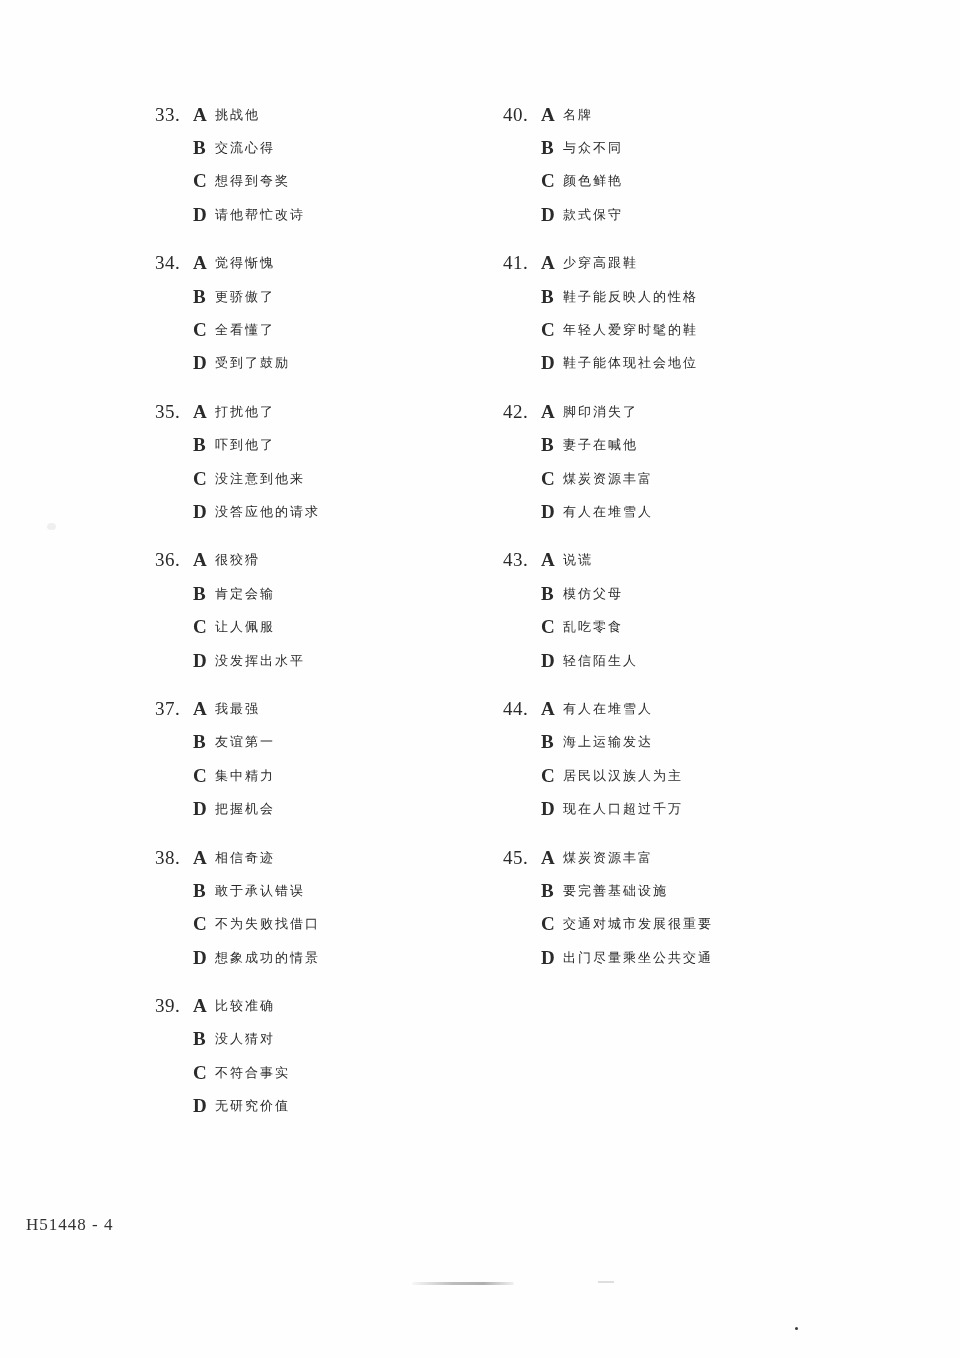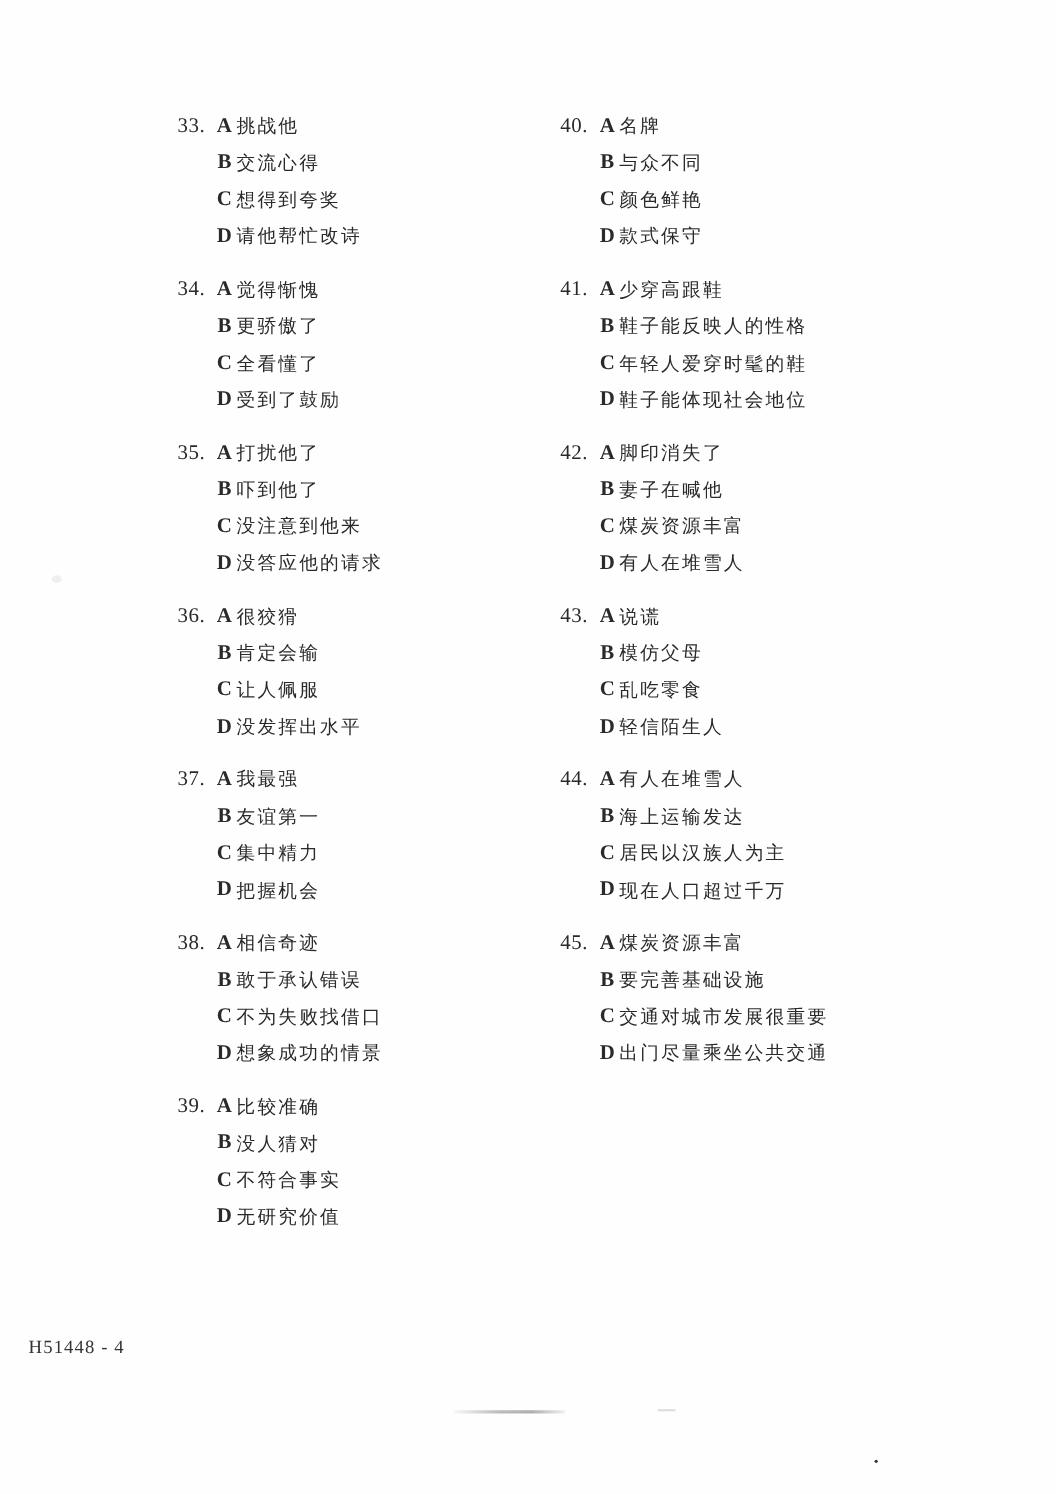--- a/index.html
+++ b/index.html
@@ -15,21 +15,21 @@
     font-family: "Liberation Serif", "DejaVu Serif", serif;
     color: #2a2a2a;
     overflow: hidden;
   }
   .col {
     position: absolute;
     top: 98px;
   }
   .col-left  { left: 155px; width: 345px; }
   .col-right { left: 503px; width: 420px; }
-  .question { margin: 0 0 15px 0; text-align: center; }
+  .question { margin: 0 0 15px 0; }
   .opt-row {
     display: flex;
     align-items: center;
     height: 33.4px;
     font-size: 19px;
     white-space: nowrap;
   }
   .qnum {
     width: 38px;
     flex: 0 0 38px;
@@ -37,21 +37,21 @@
     letter-spacing: 0.5px;
   }
   .letter {
     width: 22px;
     flex: 0 0 22px;
     font-weight: bold;
     font-size: 19px;
   }
   .otext {
     letter-spacing: 2px;
-    font-size: 17px;
+    font-size: 13px;
   }
   .footer {
     position: absolute;
     top: 1215px;
     left: 0;
     width: 960px;
     text-align: left;
     text-indent: 26px;
     font-size: 17px;
     letter-spacing: 1px;

